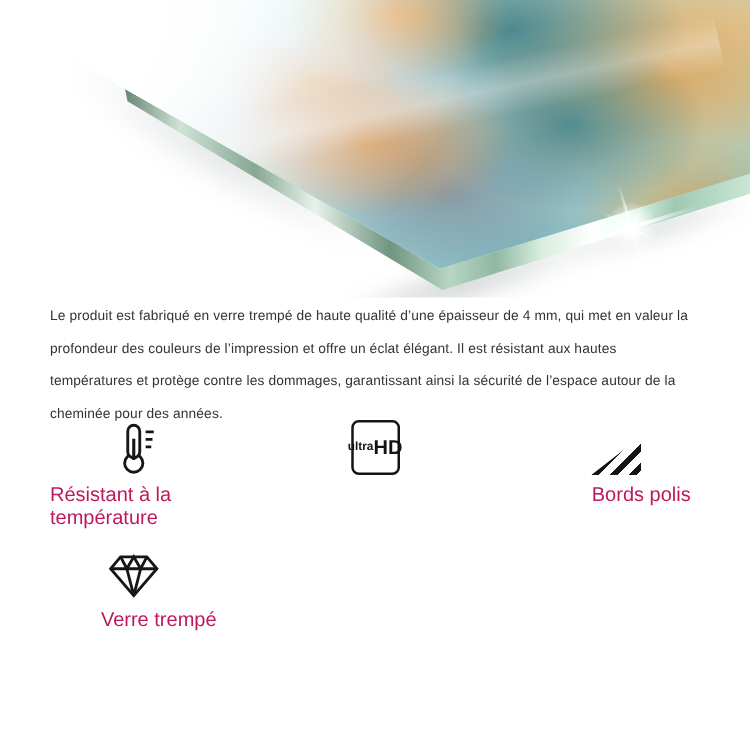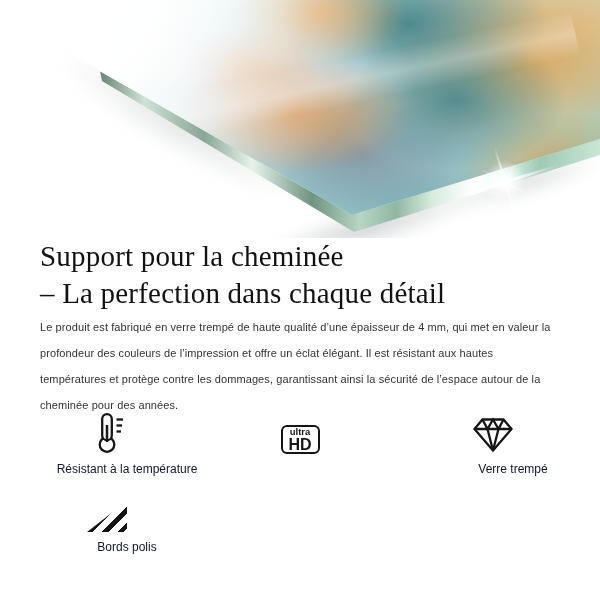--- a/index.html
+++ b/index.html
@@ -62,25 +62,25 @@
   h1{margin:0 40px 0 40px;font-family:"Liberation Serif", serif;font-weight:400;
      font-size:29px;line-height:37px;color:#121212;letter-spacing:.2px;}
   h1 span{display:block;}
   .desc{margin:2px 40px 0 40px;width:514px;font-size:11px;line-height:26px;
         color:#333;letter-spacing:.1px;}
 
   
   .features{display:grid;grid-template-columns:214px 172px 214px;row-gap:14px;margin-top:-6px;}
   .feature{display:flex;flex-direction:column;align-items:center;}
   .icon-wrap{height:42px;display:flex;align-items:flex-end;justify-content:center;}
-  .flabel{margin-top:8px;font-size:12px;color:#0f172a;padding-left:40px;}
+  .flabel{margin-top:8px;font-size:16px;color:#be185d;padding-left:40px;}
   svg.ic{stroke:#161616;fill:none;stroke-width:2.3;}
 
-  .uhd{width:39px;height:29px;border:2.6px solid #141414;border-radius:6px;box-sizing:border-box;
-       display:flex;flex-direction:column;align-items:center;justify-content:center;color:#141414;}
+  .uhd{width:39px;height:44px;border:2.6px solid #141414;border-radius:6px;box-sizing:border-box;
+       display:flex;flex-direction:row;align-items:center;justify-content:center;color:#141414;}
   .uhd .t{font-size:9.5px;font-weight:700;line-height:10px;}
   .uhd .b{font-size:16px;font-weight:700;line-height:15px;text-align:center;}
 
   .stripes{width:40px;height:31px;
     background:repeating-linear-gradient(135deg,#141414 0 4.5px,transparent 4.5px 10.8px);
     clip-path:polygon(0 100%,100% 0,100% 100%);}
 
   .thick{display:flex;flex-direction:column;align-items:center;}
   .thick i{display:block;}
   .stem{width:2.6px;height:6px;background:#141414;}
@@ -109,24 +109,20 @@
     </div>
     <div class="sparkle">
       <div class="ray r1"></div>
         <div class="ray r2"></div>
       <div class="ray r3"></div>
         <div class="ray r4"></div>
       <div class="core"></div>
     </div>
   </div>
 
-  <h1>
-    <span>Support pour la cheminée</span>
-    <span>– La perfection dans chaque détail</span>
-  </h1>
 
   <p class="desc">Le produit est fabriqué en verre trempé de haute qualité d’une épaisseur de 4 mm, qui met en valeur la profondeur des couleurs de l’impression et offre un éclat élégant. Il est résistant aux hautes températures et protège contre les dommages, garantissant ainsi la sécurité de l’espace autour de la cheminée pour des années.</p>
 
   <div class="features">
 
     <div class="feature">
       <div class="icon-wrap">
         <svg class="ic" width="40" height="42" viewBox="0 0 40 42" aria-hidden="true">
           <circle cx="20" cy="32.5" r="7.3"></circle>
           <rect x="15.2" y="2.2" width="9.6" height="26" rx="4.8" fill="#ffffff"></rect>
@@ -144,32 +140,32 @@
         <div class="uhd">
           <div class="t">ultra</div>
           <div class="b">HD</div>
         </div>
       </div>
     </div>
 
 
     <div class="feature">
       <div class="icon-wrap">
+        <div class="stripes"></div>
+      </div>
+      <div class="flabel">Bords polis</div>
+    </div>
+
+    <div class="feature">
+      <div class="icon-wrap">
         <svg class="ic" width="44" height="38" viewBox="0 0 44 38" stroke-width="2.1" aria-hidden="true">
           <path d="M11.5 3.5 H32.5 L40.5 13 L22 34.5 L3.5 13 Z"></path>
           <line x1="3.5" y1="13" x2="40.5" y2="13"></line>
           <path d="M11.5 3.5 L16.5 13 L22 3.5 L27.5 13 L32.5 3.5"></path>
           <path d="M16.5 13 L22 34.5 L27.5 13"></path>
         </svg>
       </div>
       <div class="flabel">Verre trempé</div>
     </div>
 
-    <div class="feature">
-      <div class="icon-wrap">
-        <div class="stripes"></div>
-      </div>
-      <div class="flabel">Bords polis</div>
-    </div>
-
 
   </div>
 </div>
 
 </body></html>

